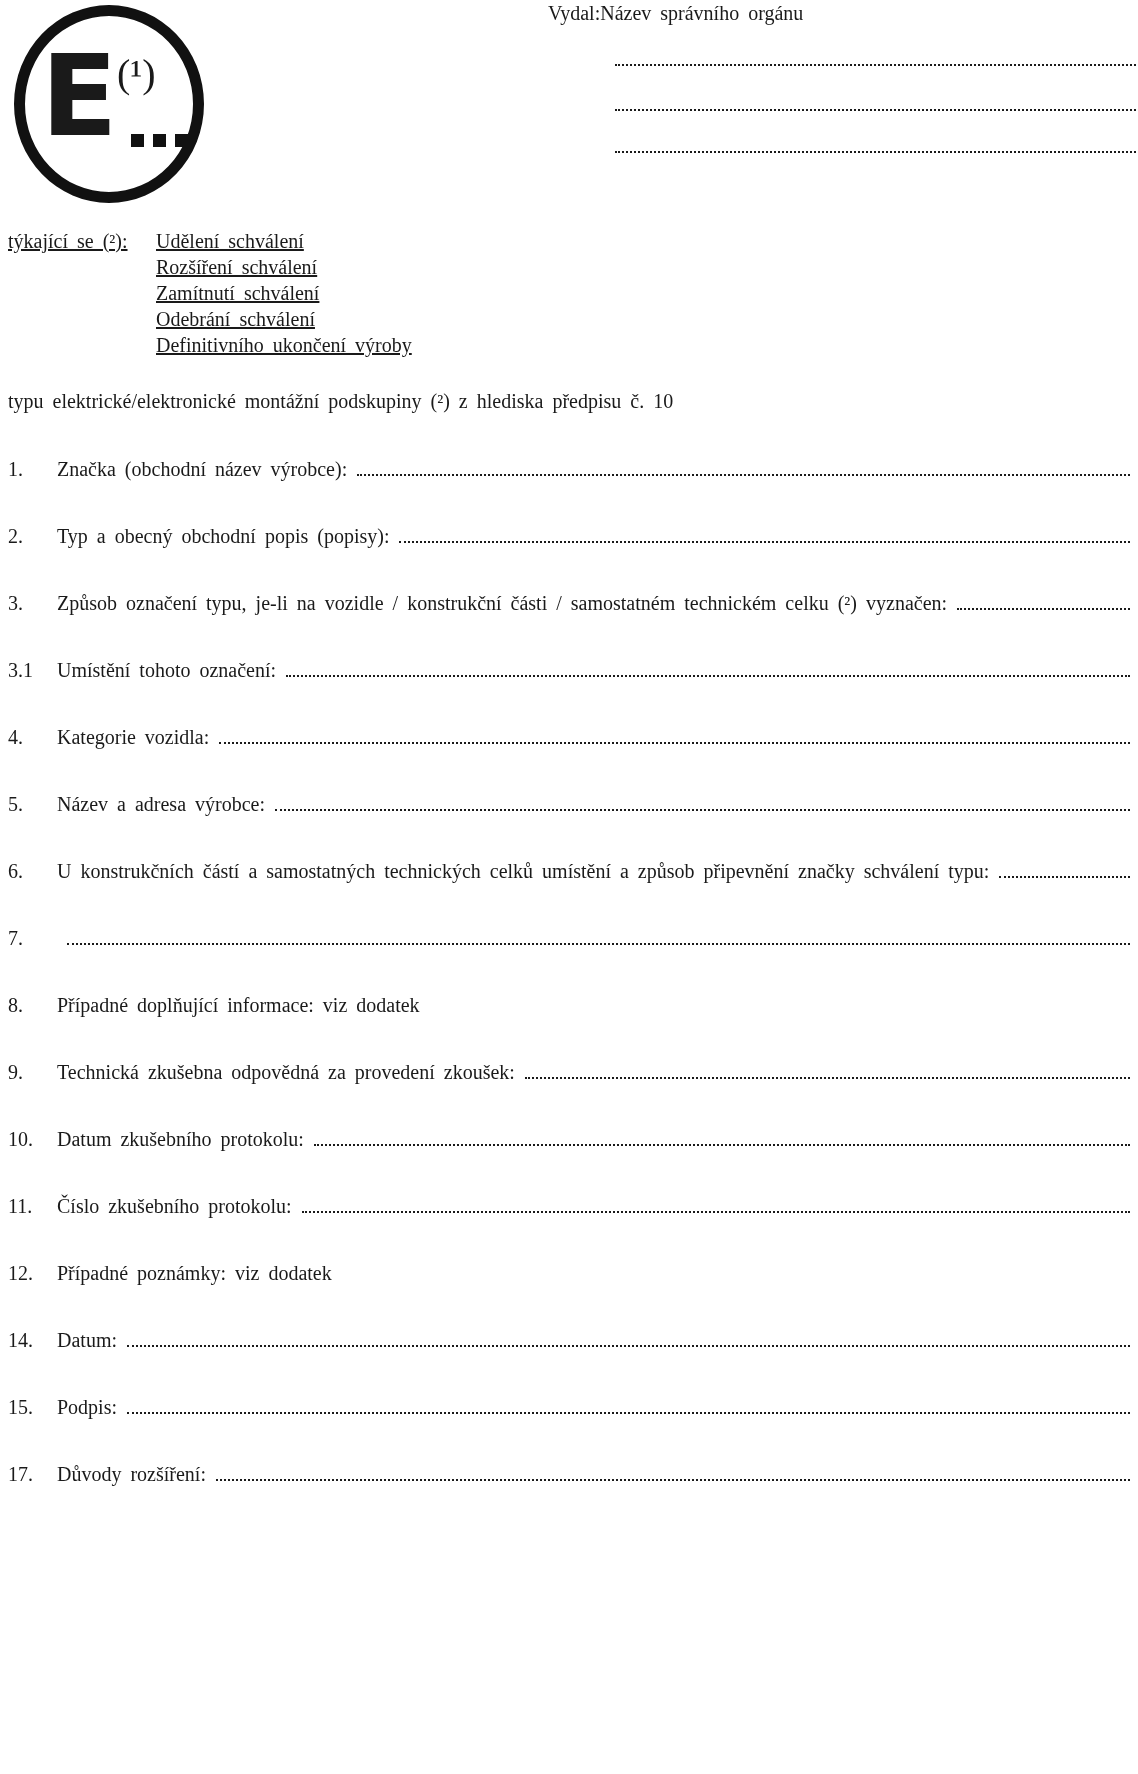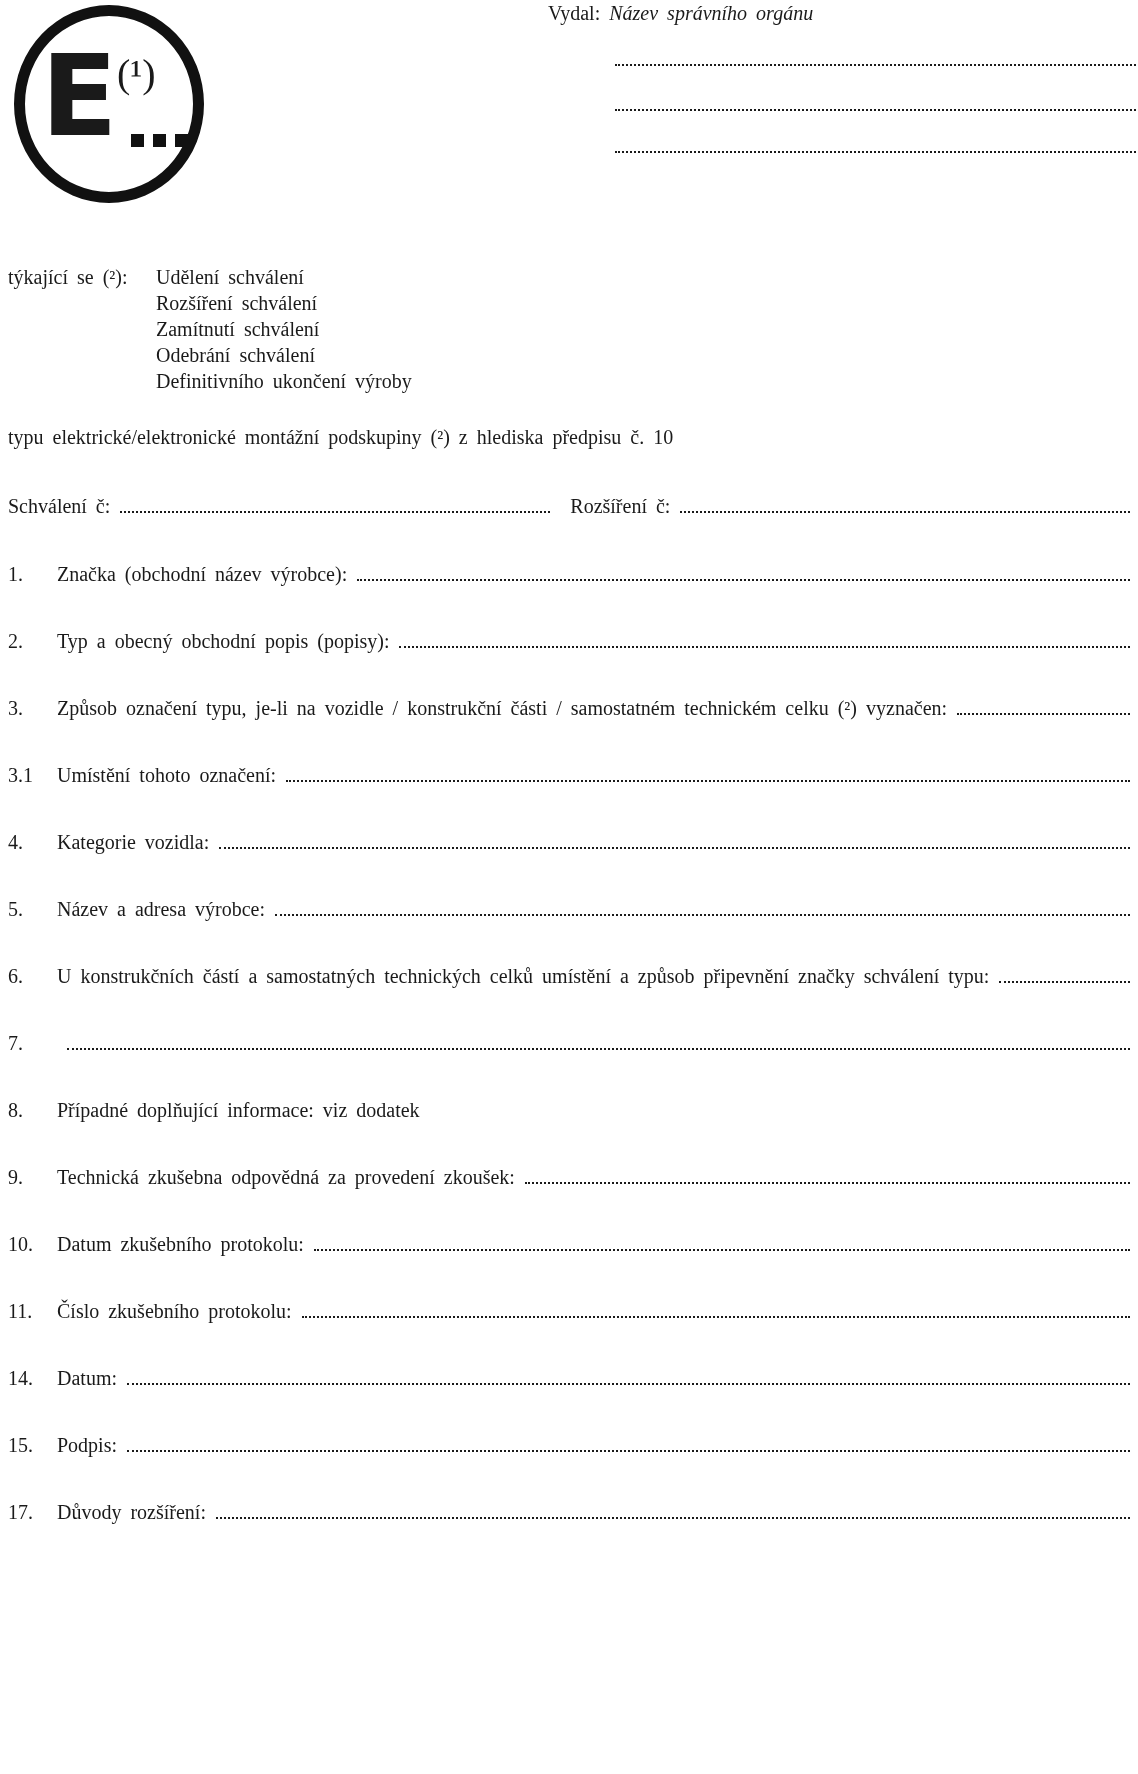--- a/index.html
+++ b/index.html
@@ -18,26 +18,26 @@
   }
   .e-letter{
     position:absolute;left:16px;top:24px;
     font-family:"DejaVu Sans", sans-serif;font-weight:bold;font-size:112px;line-height:1;
     letter-spacing:0;
   }
   .e-fn{position:absolute;left:92px;top:34px;font-size:40px;font-family:"Liberation Serif",serif;}
   .e-dots{position:absolute;left:106px;top:118px;display:flex;gap:9px;}
   .e-dots span{width:13px;height:13px;background:#111;display:block;}
   .issuer{position:absolute;left:540px;top:2px;white-space:nowrap;}
-  .issuer .val{margin-left:9px;font-style:italic;}
+  .issuer .val{}
   .hline{position:absolute;left:607px;width:525px;height:0;border-top:2px dotted #1a1a1a;}
   .hline.l1{top:64px;} .hline.l2{top:109px;} .hline.l3{top:151px;}
 
   
-  .concern{margin-top:64px;display:flex;}
+  .concern{margin-top:28px;display:flex;text-decoration:underline;}
   .concern-label{width:148px;flex:none;line-height:26px;}
   .concern-opts div{line-height:26px;}
 
   .subject{margin-top:31px;line-height:24px;}
 
   
   .rowflex{display:flex;align-items:flex-end;line-height:24px;}
   .approval{margin-top:45px;}
   .leader{border-bottom:2px dotted #1a1a1a;margin:0 0 5px 10px;}
   .approval .leader.first{width:430px;flex:none;margin-right:6px;}
@@ -81,26 +81,20 @@
       <div>Udělení schválení</div>
       <div>Rozšíření schválení</div>
       <div>Zamítnutí schválení</div>
       <div>Odebrání schválení</div>
       <div>Definitivního ukončení výroby</div>
     </div>
   </div>
 
   <div class="subject">typu elektrické/elektronické montážní podskupiny (²) z hlediska předpisu č. 10</div>
 
-  <div class="rowflex approval">
-    <span class="lbl">Schválení č:</span>
-    <span class="leader first"></span>
-    <span class="lbl lab2">Rozšíření č:</span>
-    <span class="leader second"></span>
-  </div>
 
   <div class="items-list">
     <div class="item-row">
       <span class="num">1.</span>
       <span class="lbl">Značka (obchodní název výrobce):</span>
       <span class="leader"></span>
     </div>
 
     <div class="item-row">
       <span class="num">2.</span>
@@ -160,20 +154,25 @@
       <span class="lbl">Datum zkušebního protokolu:</span>
       <span class="leader"></span>
     </div>
 
     <div class="item-row">
       <span class="num">11.</span>
       <span class="lbl">Číslo zkušebního protokolu:</span>
       <span class="leader"></span>
     </div>
 
+    <div class="item-row">
+      <span class="num">12.</span>
+      <span class="lbl">Případné poznámky: viz dodatek</span>
+
+    </div>
 
 
     <div class="item-row">
       <span class="num">14.</span>
       <span class="lbl">Datum:</span>
       <span class="leader"></span>
     </div>
 
     <div class="item-row">
       <span class="num">15.</span>

